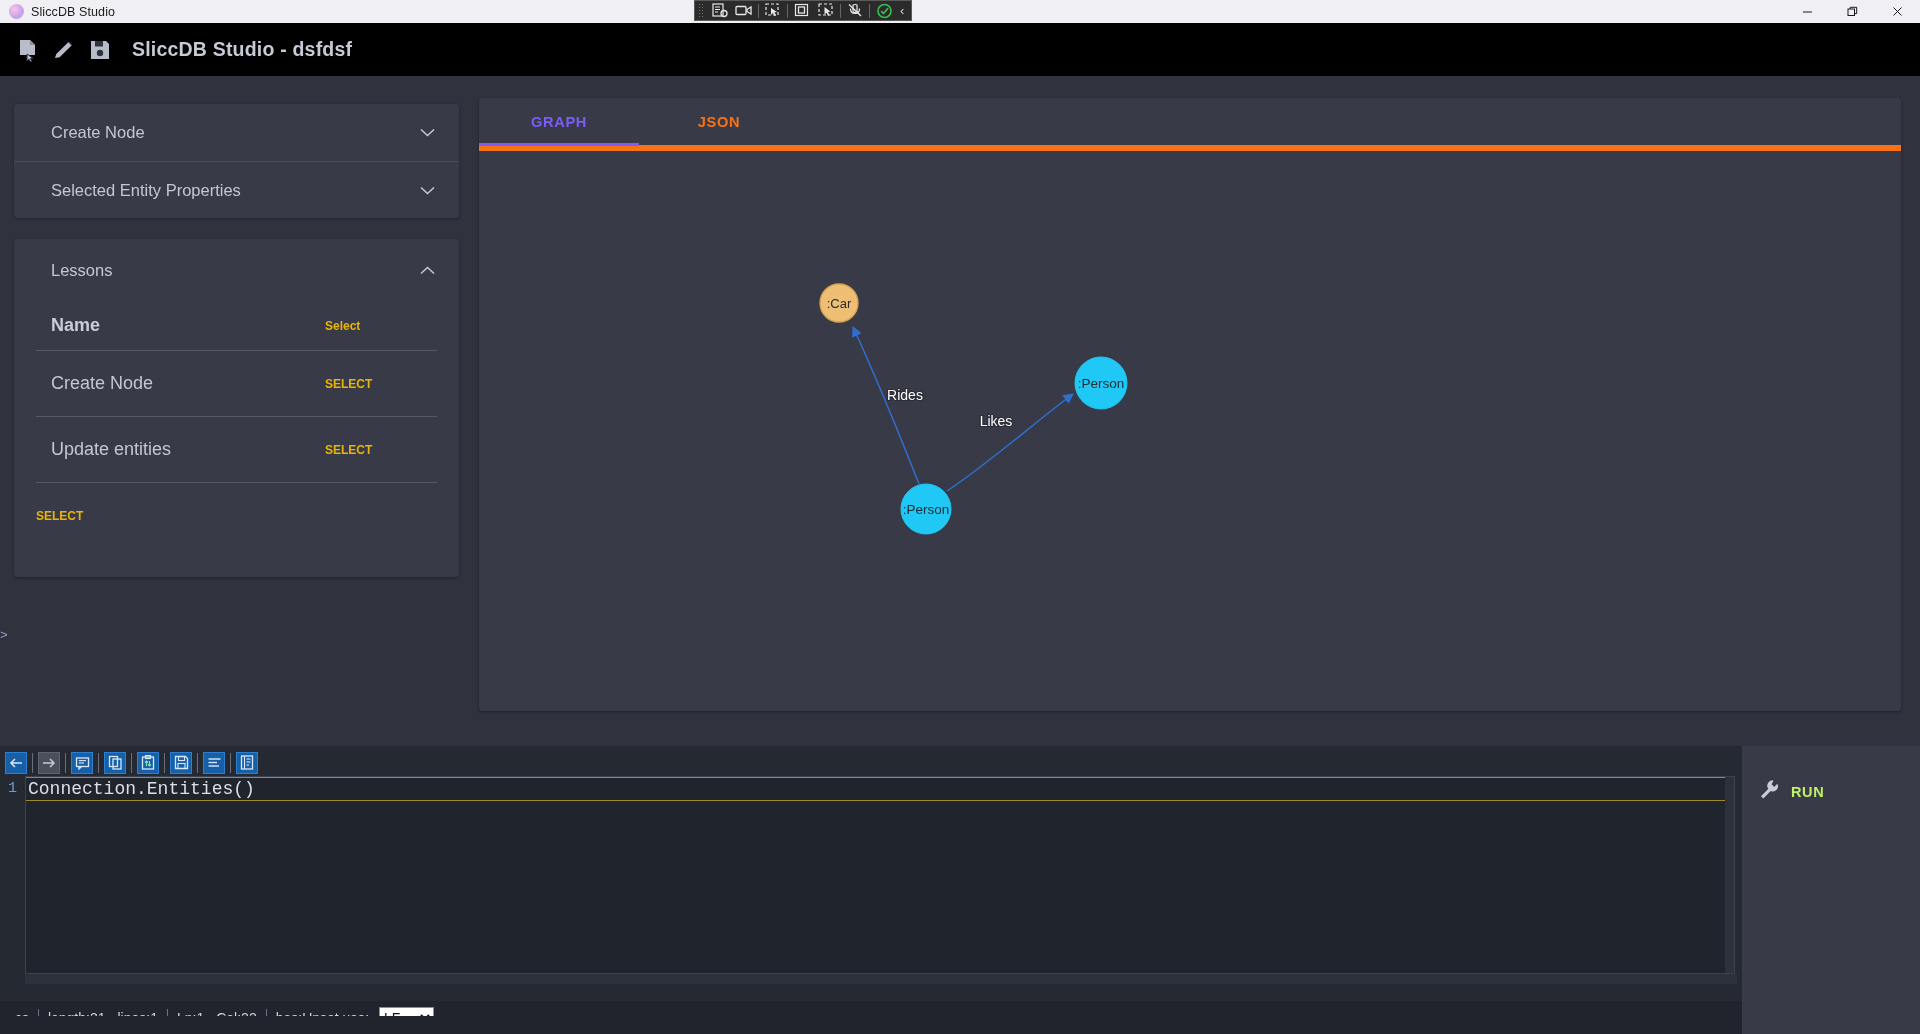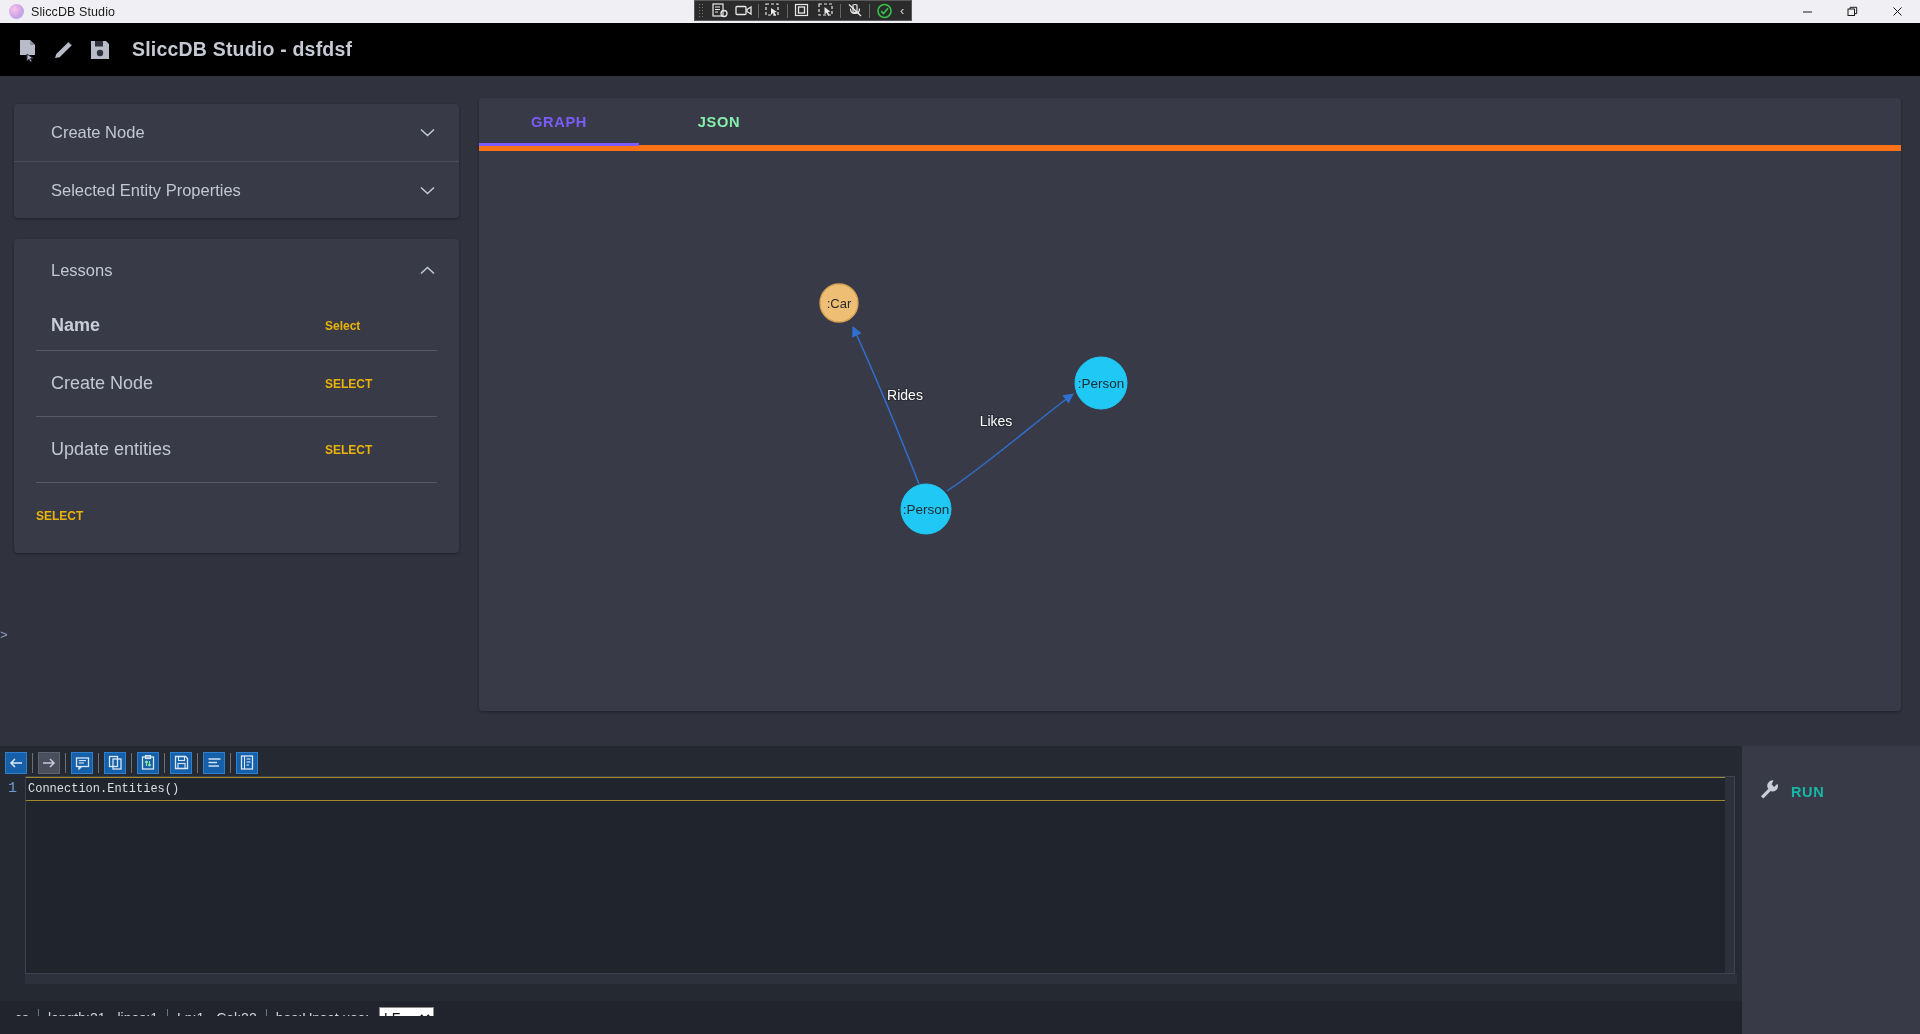--- a/index.html
+++ b/index.html
@@ -70,21 +70,21 @@
   }
   .accordion-row {
     height: 57px; display: flex; align-items: center; justify-content: space-between;
     padding: 0 24px 0 37px;
     border-top: 1px solid #4a4d59;
   }
   .accordion-row:first-child { border-top: none; }
   .accordion-label { font-size: 16.5px; color: #c3c7d3; }
   .chev { color: #c3c7d3; font-size: 13px; line-height: 1; }
 
-  .lessons-card { margin-top: 21px; padding-bottom: 4px; }
+  .lessons-card { margin-top: 21px; padding-bottom: 28px; }
   .lessons-head {
     height: 62px; display: flex; align-items: center; justify-content: space-between;
     padding: 0 24px 0 37px;
   }
   .lessons-title { font-size: 16.5px; color: #c3c7d3; }
 
   .lessons-table { margin: 0 22px; }
   .lt-header {
     display: flex; align-items: center; height: 50px;
     border-bottom: 1px solid #565a67;
@@ -107,21 +107,21 @@
 
   
   .main-panel {
     position: absolute; left: 479px; top: 98px; width: 1422px; height: 613px;
     background: #383b47; border-radius: 4px; box-shadow: 0 1px 3px rgba(0,0,0,.35);
     overflow: hidden;
   }
   .tabs { display: flex; height: 53px; border-bottom: 6px solid #f97316; }
   .tab {
     width: 160px; display: flex; align-items: center; justify-content: center;
-    font-size: 14.6px; font-weight: bold; letter-spacing: .7px; color: #86efac;
+    font-size: 14.6px; font-weight: bold; letter-spacing: .7px; color: #f97316;
     position: relative;
   }
   .tab.active { color: #7c5cfa; }
   .tab.active::after {
     content: ""; position: absolute; left: 0; bottom: -1px; width: 160px; height: 3px;
     background: #7c5cfa;
   }
   .graph-area { position: relative; width: 100%; height: 560px; }
   .graph-svg { position: absolute; left: 0; top: 0; }
 
@@ -151,21 +151,21 @@
   }
   .code-box {
     flex: 1; margin-right: 5px; background: #20242c;
     border: 1px solid #3c4250; position: relative;
   }
   .code-line-hl {
     border-top: 1.5px solid #a08a2a; border-bottom: 1.5px solid #a08a2a;
     height: 24px; display: flex; align-items: center; padding-left: 2px;
   }
   .code-text {
-    font-family: "Liberation Mono", monospace; font-size: 12px; color: #dcdfe5; white-space: pre;
+    font-family: "Liberation Mono", monospace; font-size: 18px; color: #dcdfe5; white-space: pre;
   }
   .vscroll {
     position: absolute; right: 0; top: 0; width: 9px; height: 100%;
     background: #2c313b;
   }
   .hscroll {
     height: 10px; background: #2c313b; margin: 0 5px 0 25px;
   }
 
   .statusbar {
@@ -182,21 +182,21 @@
   }
 
   .run-panel {
     position: absolute; left: 1742px; top: 746px; width: 178px; height: 288px;
     background: #383b47;
   }
   .run-btn {
     position: absolute; left: 17px; top: 33px;
     display: flex; align-items: center; gap: 11px;
   }
-  .run-label { font-size: 14.5px; font-weight: bold; color: #14b8a6; letter-spacing: .6px; }
+  .run-label { font-size: 14.5px; font-weight: bold; color: #bef264; letter-spacing: .6px; }
 
   .bottom-fill {
     position: absolute; left: 0; top: 1016px; width: 1742px; height: 18px; background: #21242c;
   }
 </style>
 </head>
 <body>
 
 <div class="os-titlebar">
   <div class="os-title-left">

